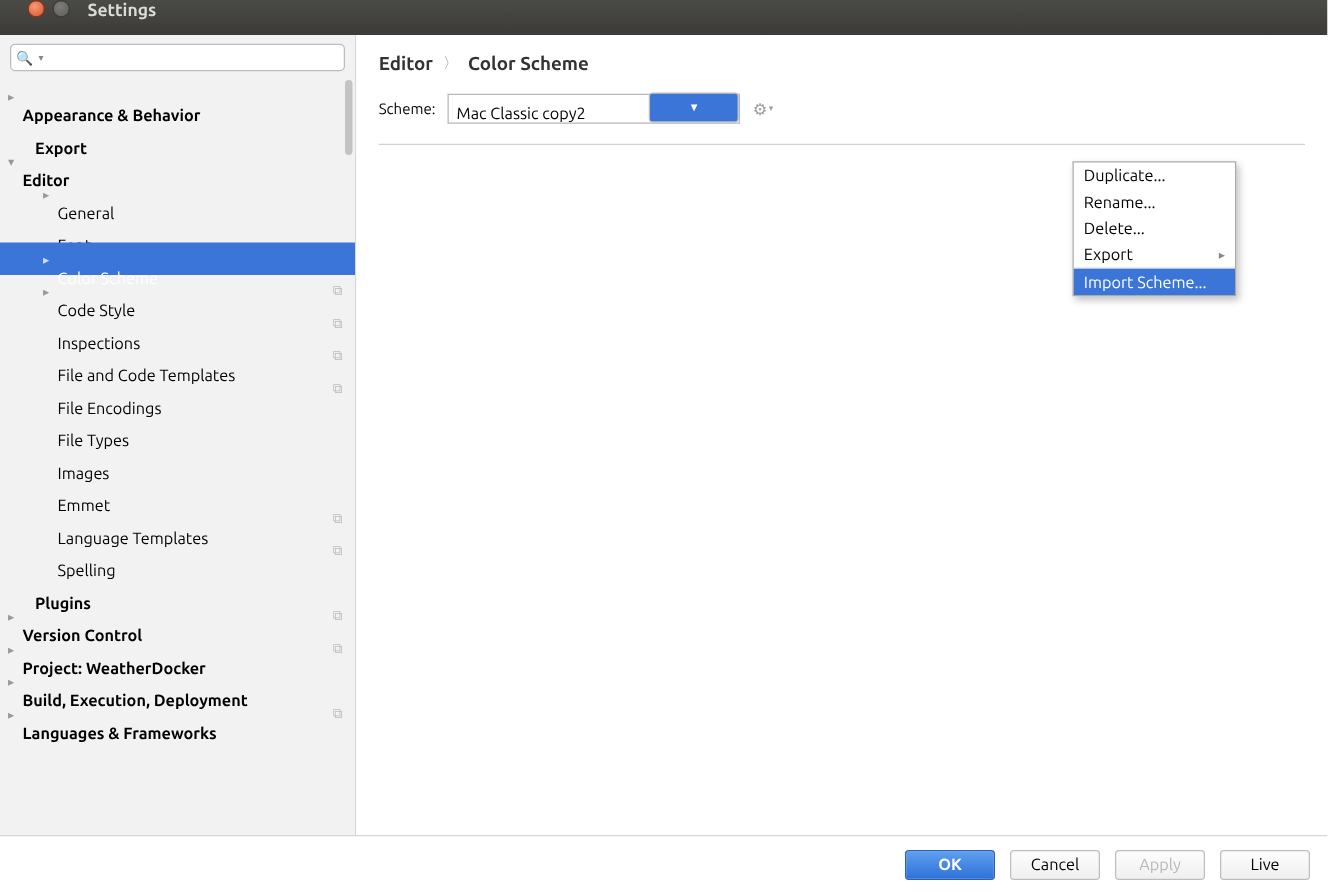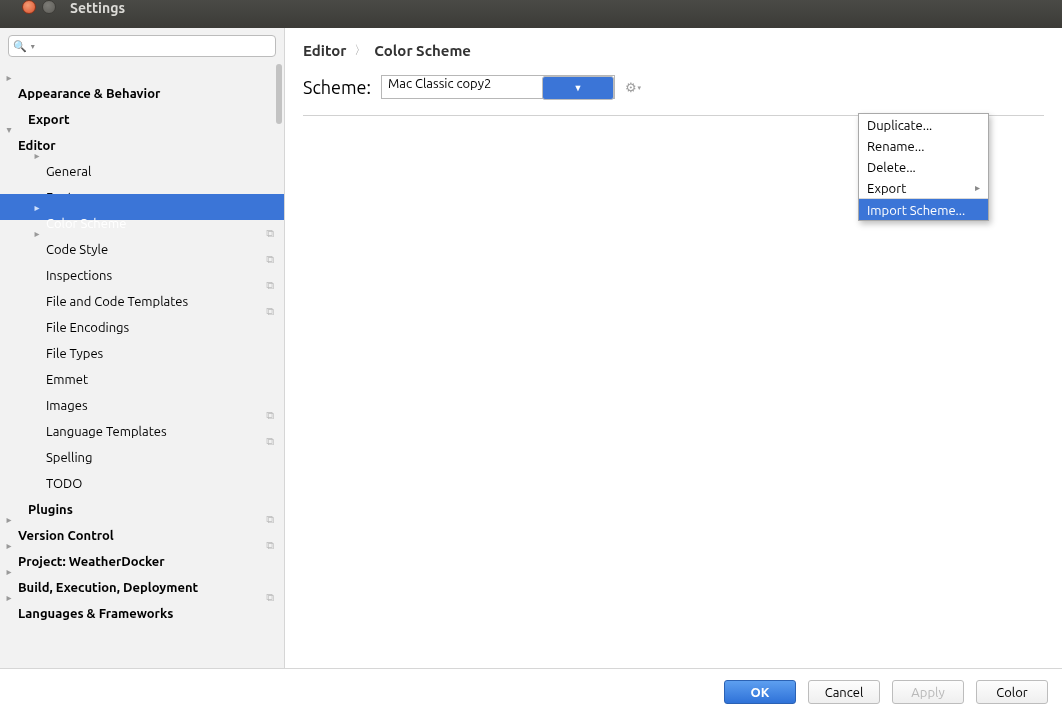--- a/index.html
+++ b/index.html
@@ -32,29 +32,29 @@
 
 .indent0 { padding-left: 18px; }
 .indent1 { padding-left: 28px; }
 .indent2 { padding-left: 46px; }
 
 .main { flex:1; padding: 14px 18px 0 18px; background:#fff; position:relative; }
 .crumbs { font-size:15px; font-weight:bold; color:#333; display:flex; align-items:center; gap:8px; }
 .crumbs .sep { color:#999; font-weight:normal; font-size:12px; }
 
 .scheme-row { display:flex; align-items:center; gap:10px; margin-top:16px; }
-.scheme-row label { font-size:18px; }
-.scheme-select { display:flex; align-items:flex-start; height:24px; border:1px solid #b7b7b7; background:#fff; }
+.scheme-row label { font-size:12px; }
+.scheme-select { display:flex; align-items:flex-end; height:24px; border:1px solid #b7b7b7; background:#fff; }
 .scheme-select .txt { width:160px; padding:0 6px; font-size:13px; }
 .scheme-select .btn { width:18px; height:24px; background:#3b75d7; color:#fff; display:flex; align-items:center; justify-content:center; font-size:9px; }
 .gear { color:#9e9e9e; font-size:13px; display:flex; align-items:center; gap:1px; cursor:pointer; }
 
 .hr { border-top:1px solid #d1d1d1; margin-top:16px; }
 
-.popup { position:absolute; left:573px; top:85px; width:131px; background:#fff; border:1px solid #a9a9a9; box-shadow:2px 3px 6px rgba(0,0,0,0.25); }
+.popup { position:absolute; left:573px; top:101px; width:131px; background:#fff; border:1px solid #a9a9a9; box-shadow:2px 3px 6px rgba(0,0,0,0.25); }
 .popup .item { height:21px; padding:0 8px; display:flex; align-items:center; justify-content:space-between; font-size:13px; cursor:pointer; }
 .popup .item.hl { background:#3b75d7; color:#fff; }
 .popup .sub { color:#888; font-size:10px; }
 
 .footer { height:46px; border-top:1px solid #d6d6d6; display:flex; align-items:center; justify-content:flex-end; gap:12px; padding:0 14px; background:#fff; }
 .btn { height:24px; min-width:72px; padding:0 14px; border:1px solid #bdbdbd; background:linear-gradient(#fdfdfd,#efefef); border-radius:3px; font-size:13px; cursor:pointer; }
 .btn.primary { background:linear-gradient(#5d9ff0,#2f72d8); border-color:#2b62b4; color:#fff; font-weight:bold; }
 .btn.disabled { color:#b9b9b9; }
 </style>
 </head>
@@ -120,39 +120,35 @@
           <span class="arrow" style="margin-left: -14px; margin-right: 4px;"></span>
           <span class="lbl">File Encodings</span>
           <span class="copy-ico">⧉</span>
         </div>
         <div class="node indent2">
           <span class="arrow" style="margin-left: -14px; margin-right: 4px;"></span>
           <span class="lbl">File Types</span>
         </div>
         <div class="node indent2">
           <span class="arrow" style="margin-left: -14px; margin-right: 4px;"></span>
+          <span class="lbl">Images</span>
+        </div>
+        <div class="node indent2">
+          <span class="arrow" style="margin-left: -14px; margin-right: 4px;"></span>
           <span class="lbl">Emmet</span>
         </div>
         <div class="node indent2">
           <span class="arrow" style="margin-left: -14px; margin-right: 4px;"></span>
-          <span class="lbl">Images</span>
-        </div>
-        <div class="node indent2">
-          <span class="arrow" style="margin-left: -14px; margin-right: 4px;"></span>
           <span class="lbl">Language Templates</span>
           <span class="copy-ico">⧉</span>
         </div>
         <div class="node indent2">
           <span class="arrow" style="margin-left: -14px; margin-right: 4px;"></span>
           <span class="lbl">Spelling</span>
           <span class="copy-ico">⧉</span>
-        </div>
-        <div class="node indent2">
-          <span class="arrow" style="margin-left: -14px; margin-right: 4px;"></span>
-          <span class="lbl">TODO</span>
         </div>
         <div class="node indent1 bold">
           <span class="arrow" style="margin-left: -14px; margin-right: 4px;"></span>
           <span class="lbl">Plugins</span>
         </div>
         <div class="node indent0 bold">
           <span class="arrow" style="margin-left: -14px; margin-right: 4px;">▸</span>
           <span class="lbl">Version Control</span>
           <span class="copy-ico">⧉</span>
         </div>
@@ -210,14 +206,14 @@
           <span>Import Scheme...</span>
         </div>
       </div>
   </div>
 </div>
 
 <div class="footer">
   <button class="btn primary">OK</button>
   <button class="btn">Cancel</button>
   <button class="btn disabled">Apply</button>
-  <button class="btn">Color</button>
+  <button class="btn">Live</button>
 </div>
 
 </body></html>

